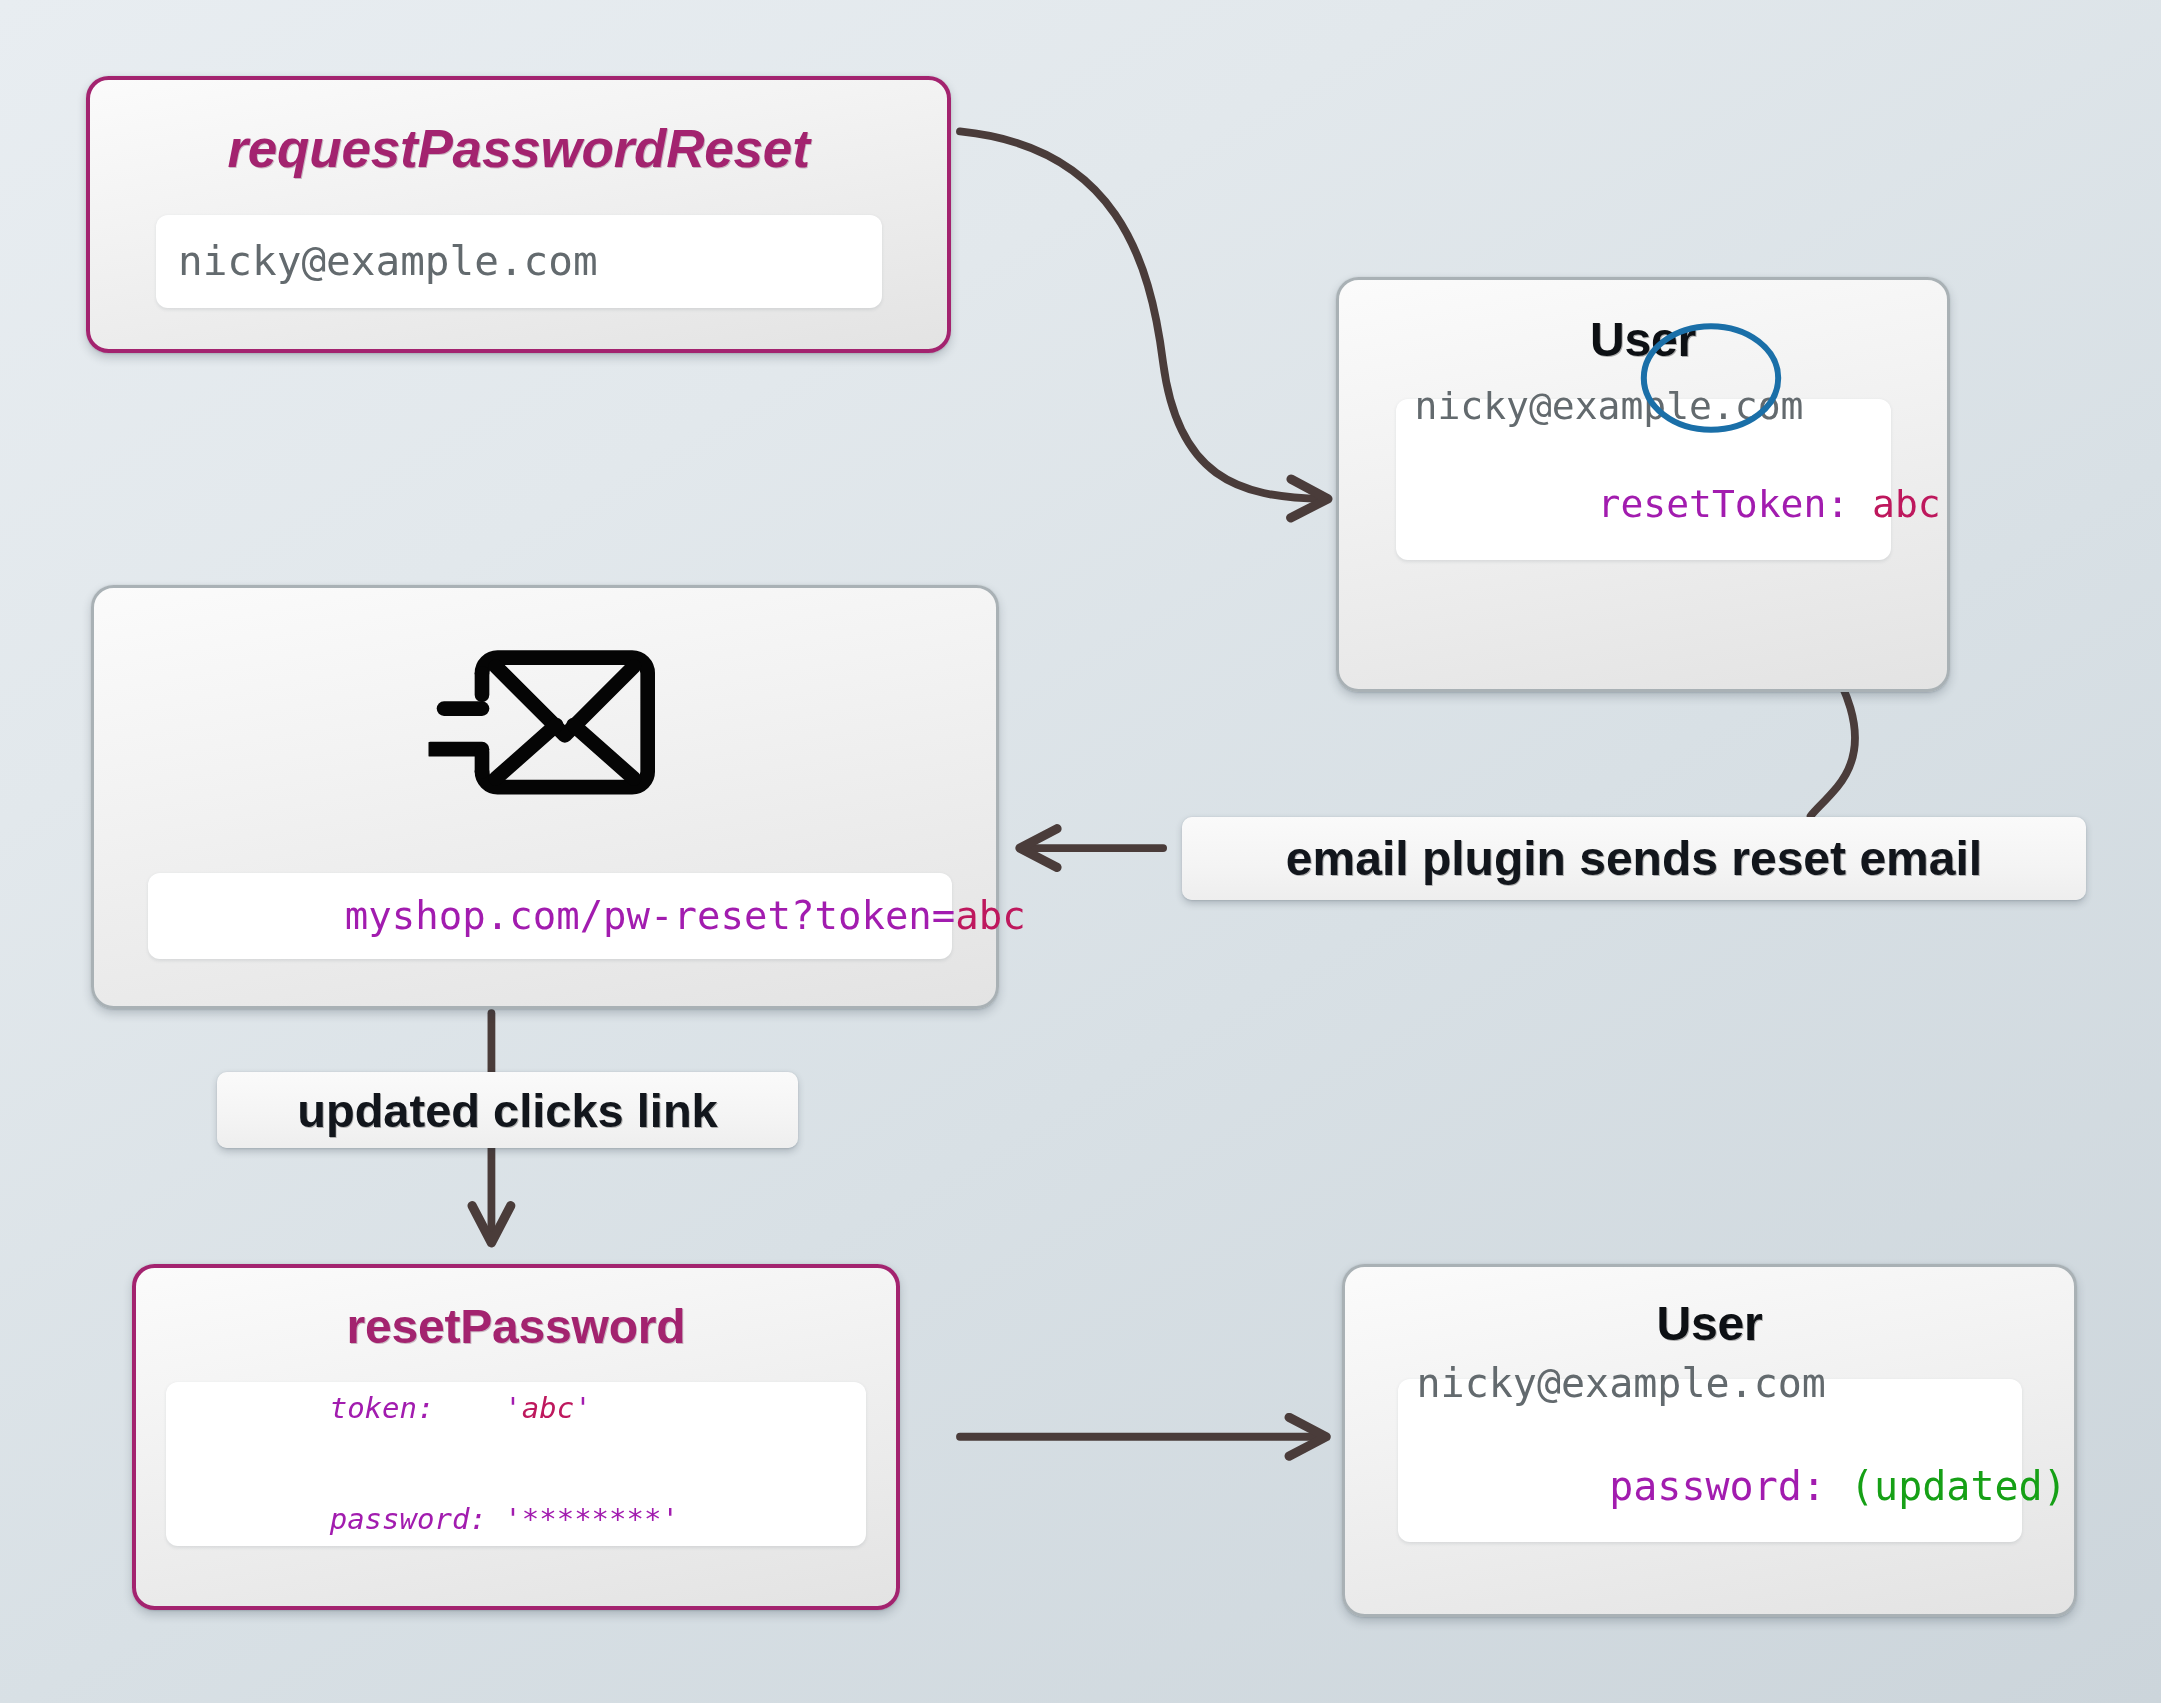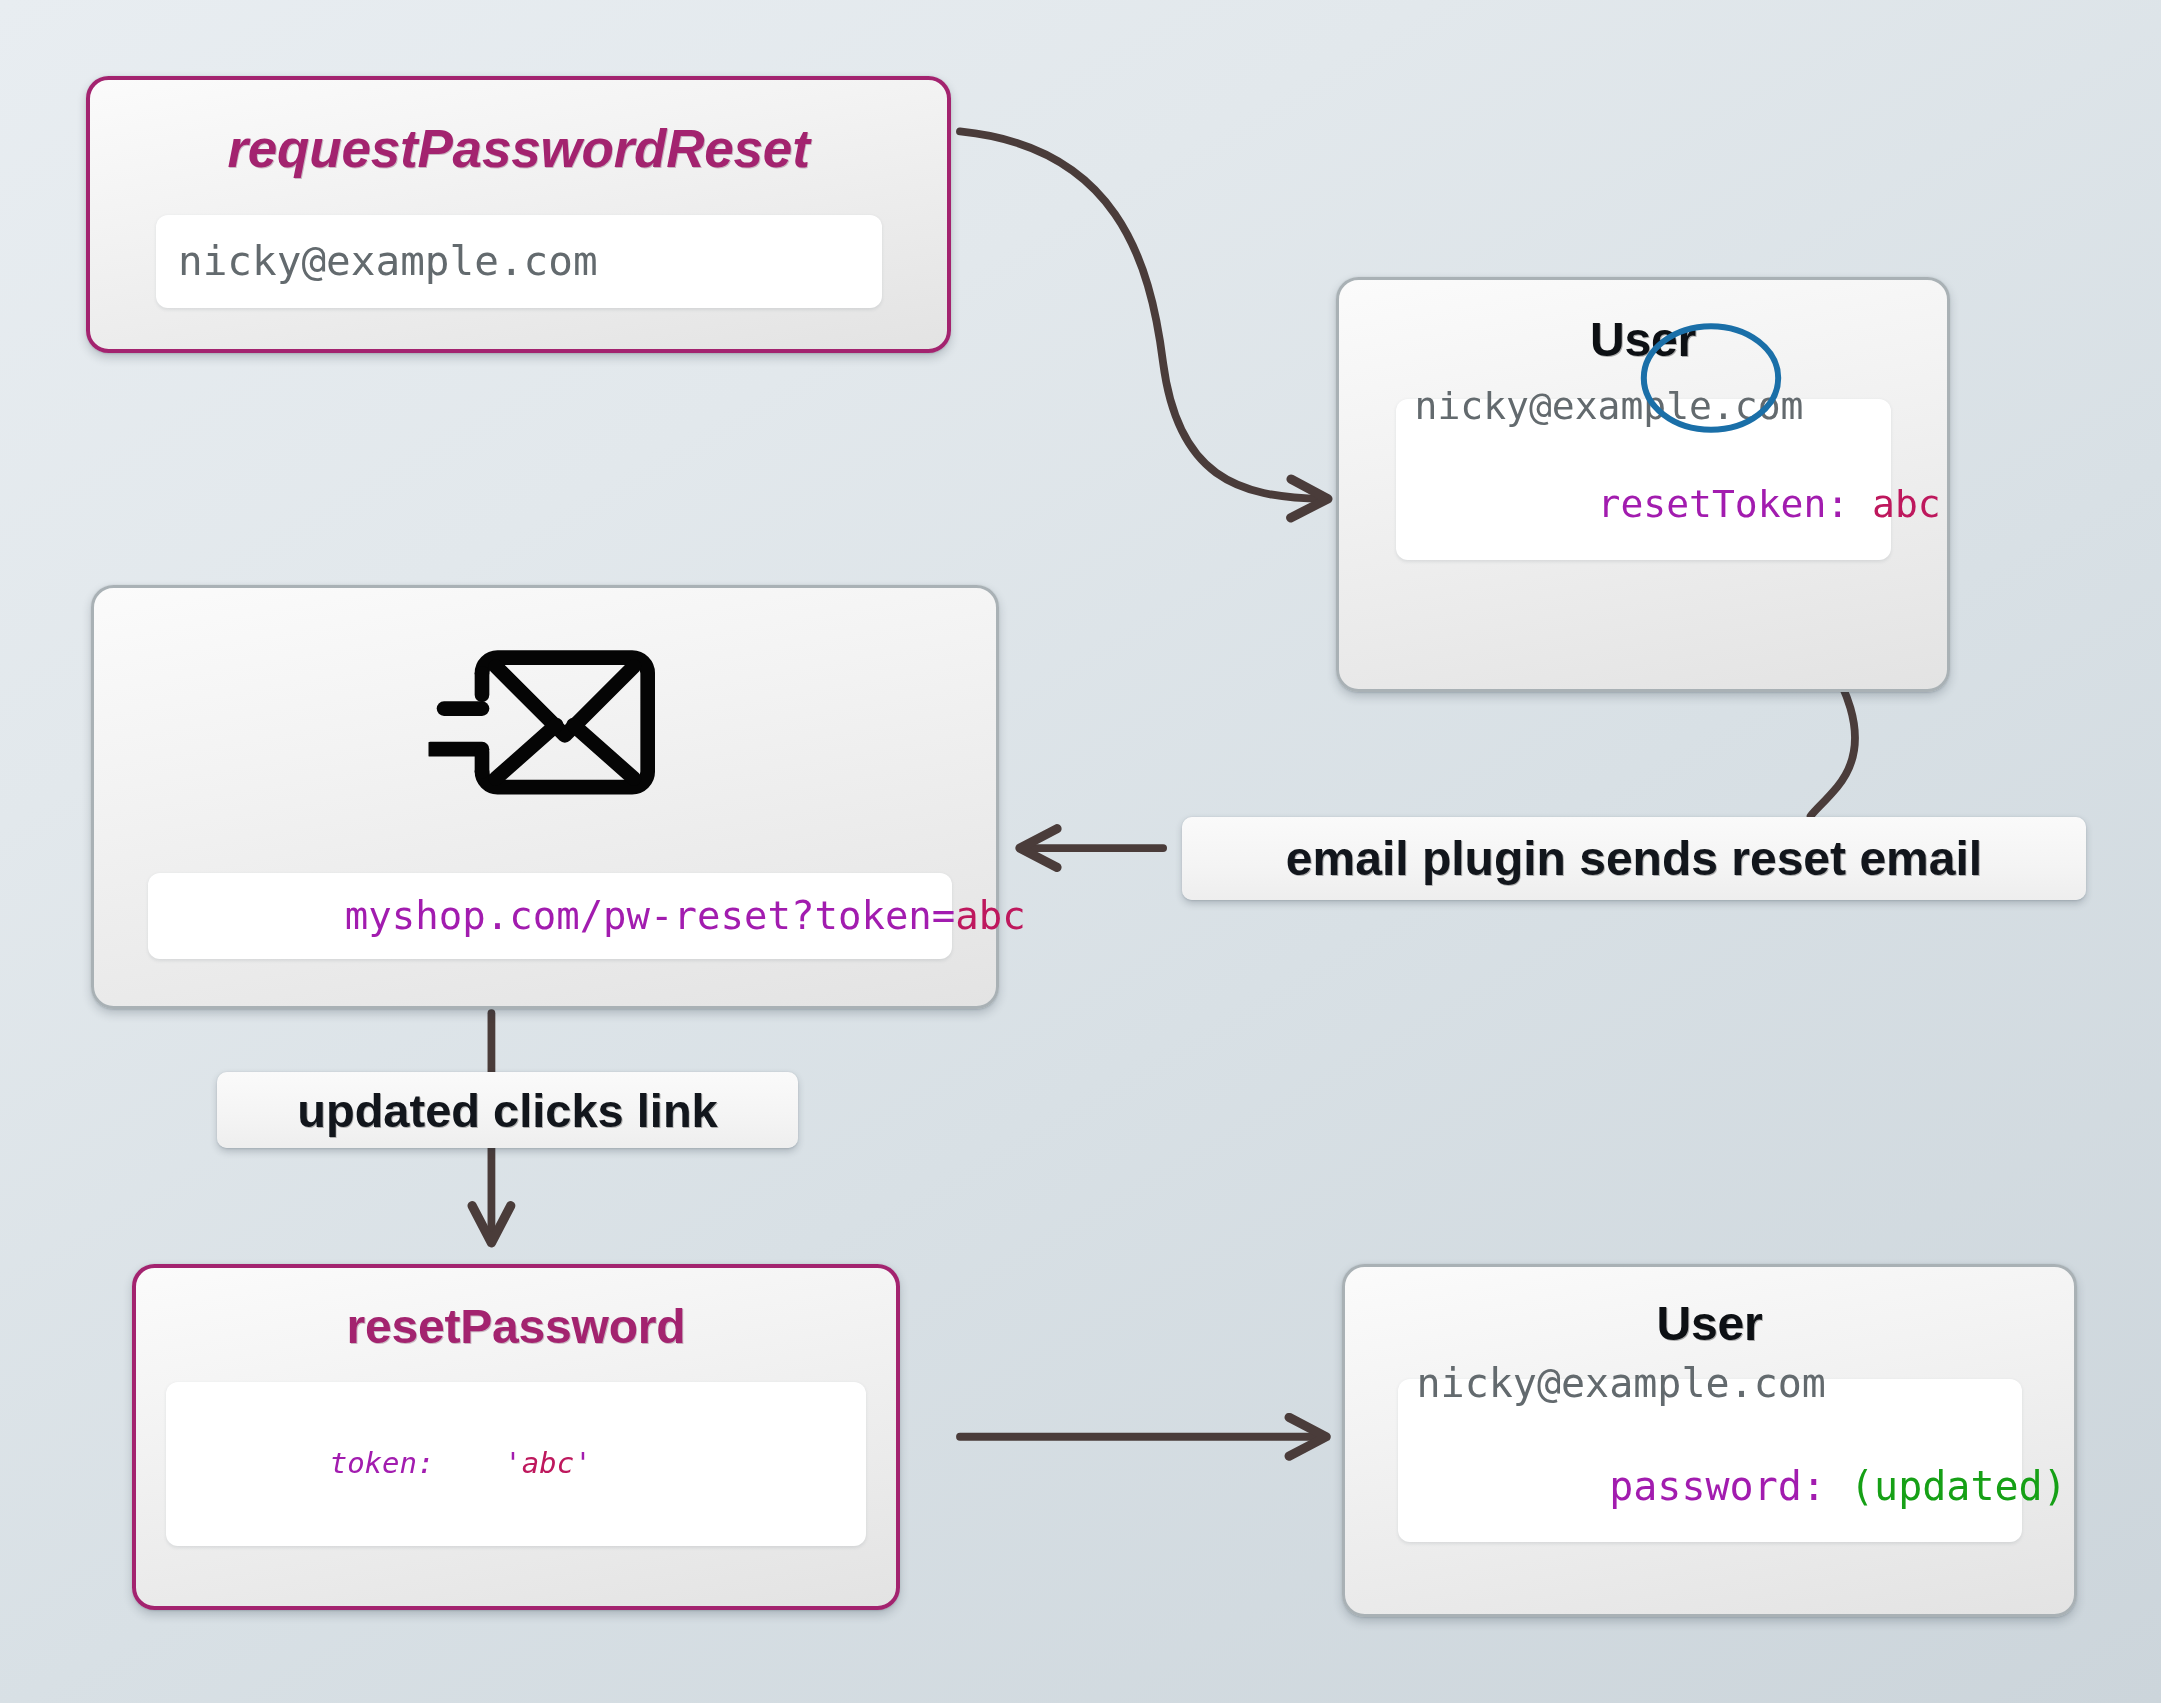--- a/index.html
+++ b/index.html
@@ -236,20 +236,23 @@
       </div>
     </div>
   </div>
 
   <div class="card accent" id="card-reset">
     <div class="card-title accent-title">resetPassword</div>
     <div class="panel">
       <div class="line">
         <span class="tok-gray">token:    </span><span class="tok-gray">'</span><span class="tok-blue">abc</span><span class="tok-gray">'</span>
       </div>
+      <div class="line">
+        <span class="tok-gray">password: </span><span class="tok-gray">'********'</span>
+      </div>
     </div>
   </div>
 
   <div class="card neutral" id="card-user-bottom">
     <div class="card-title neutral-title">User</div>
     <div class="panel">
       <div class="line">nicky@example.com</div>
       <div class="line">
         <span class="tok-gray">password: </span><span class="tok-green">(updated)</span>
       </div>

